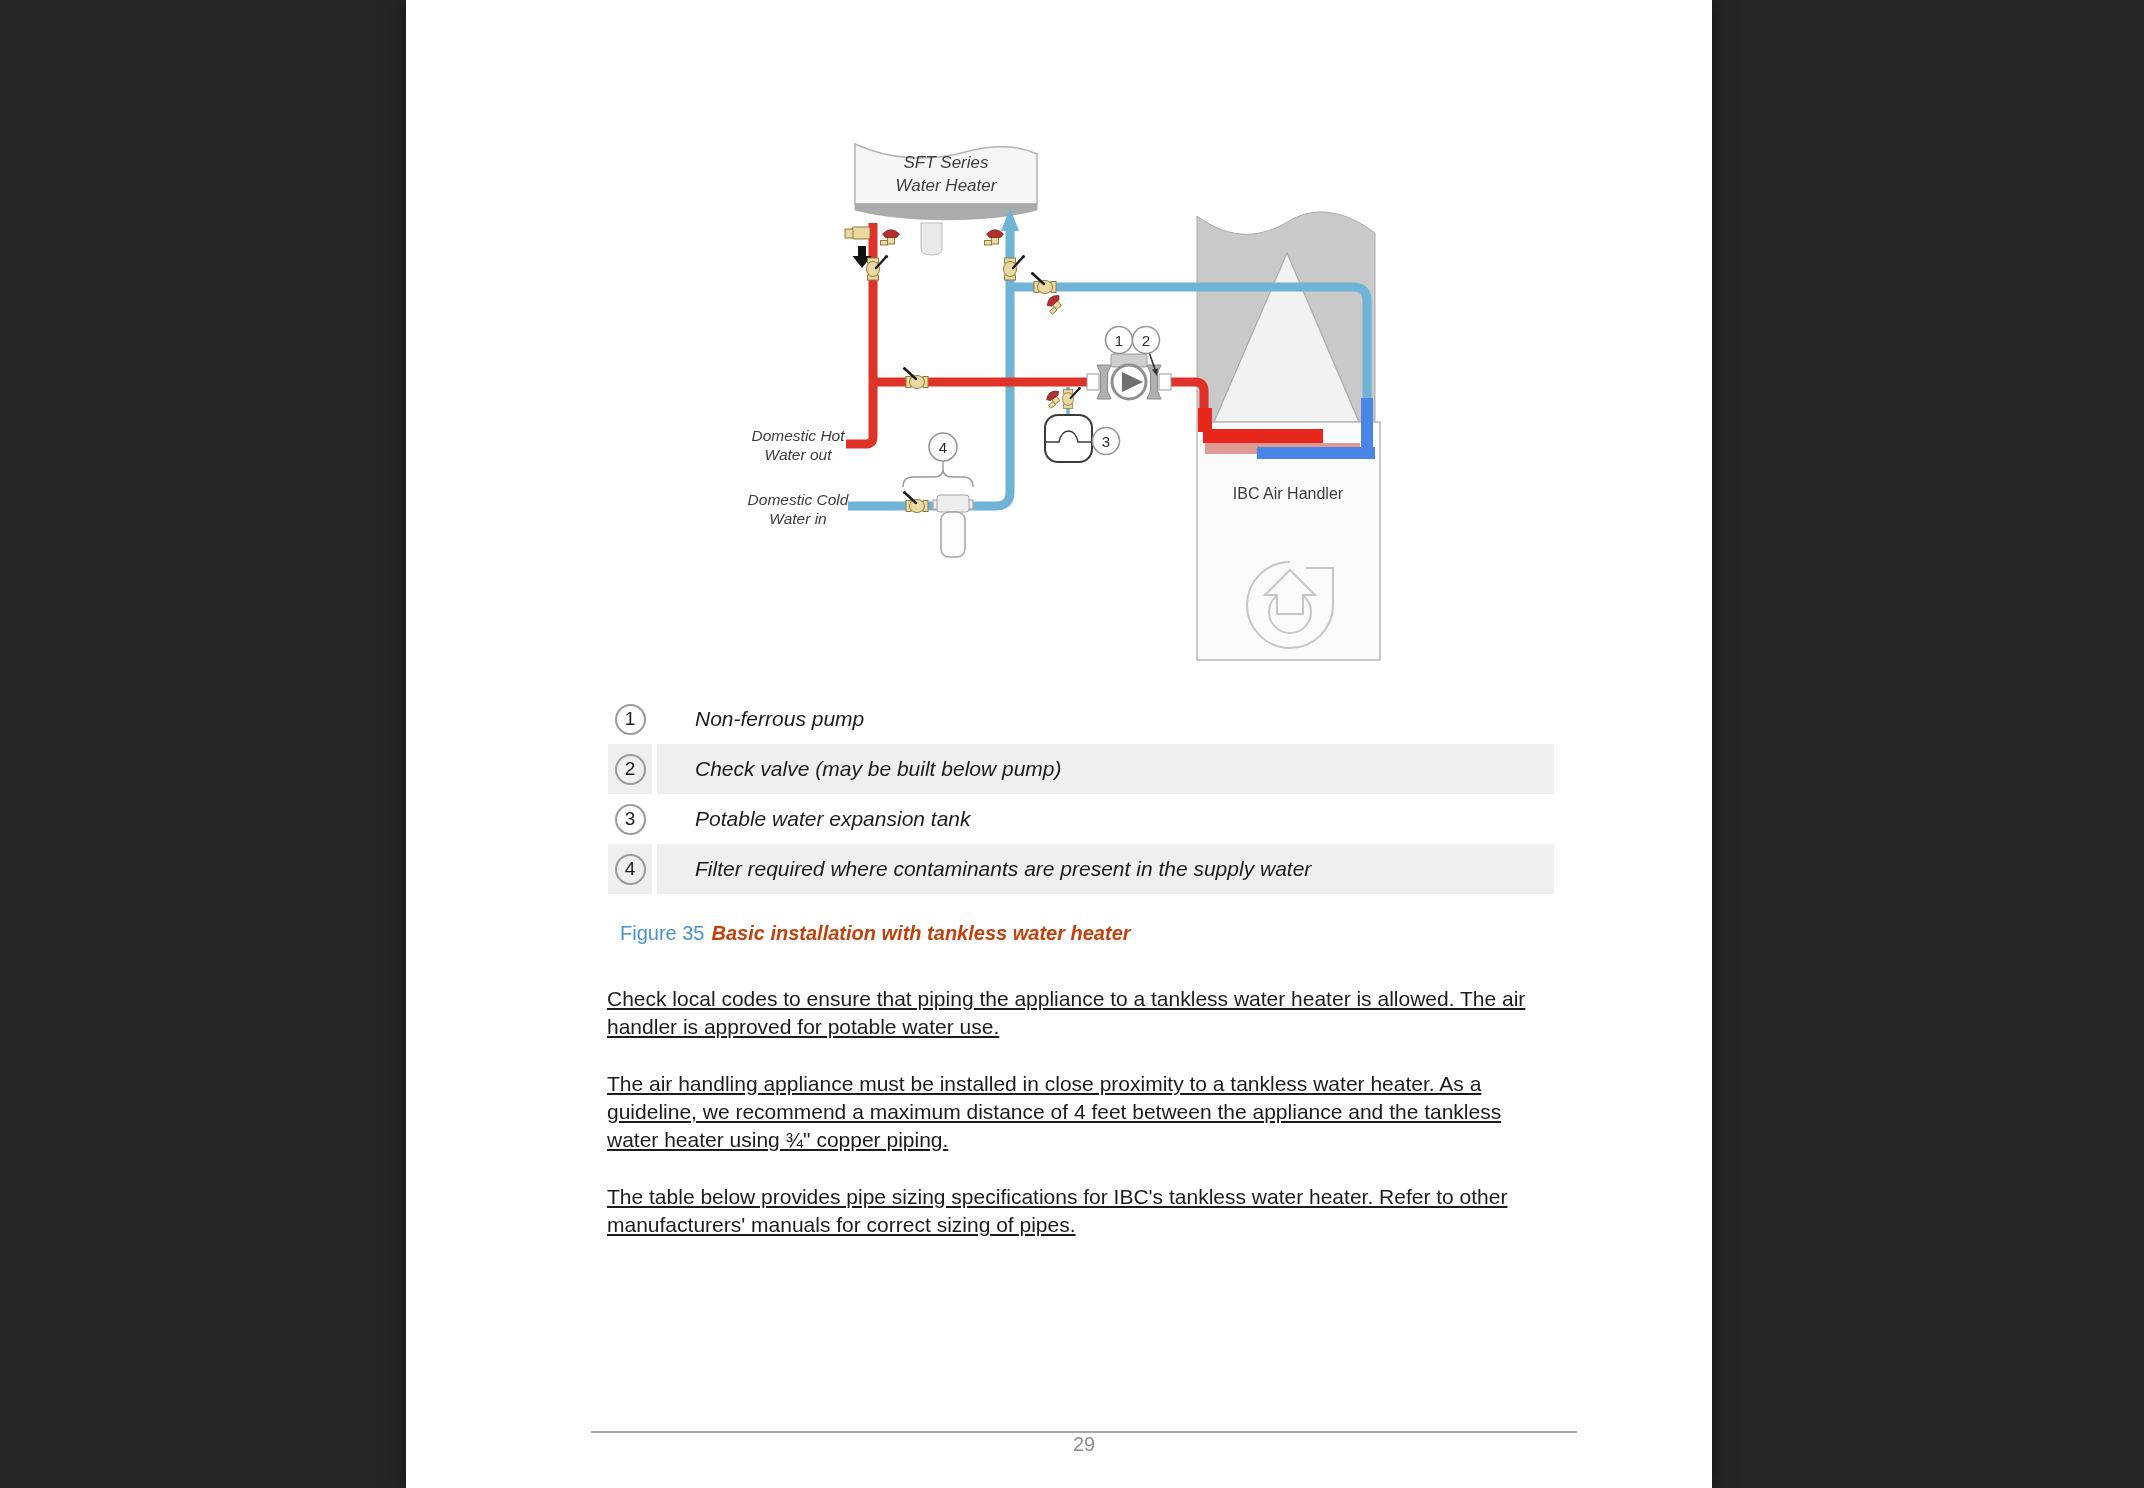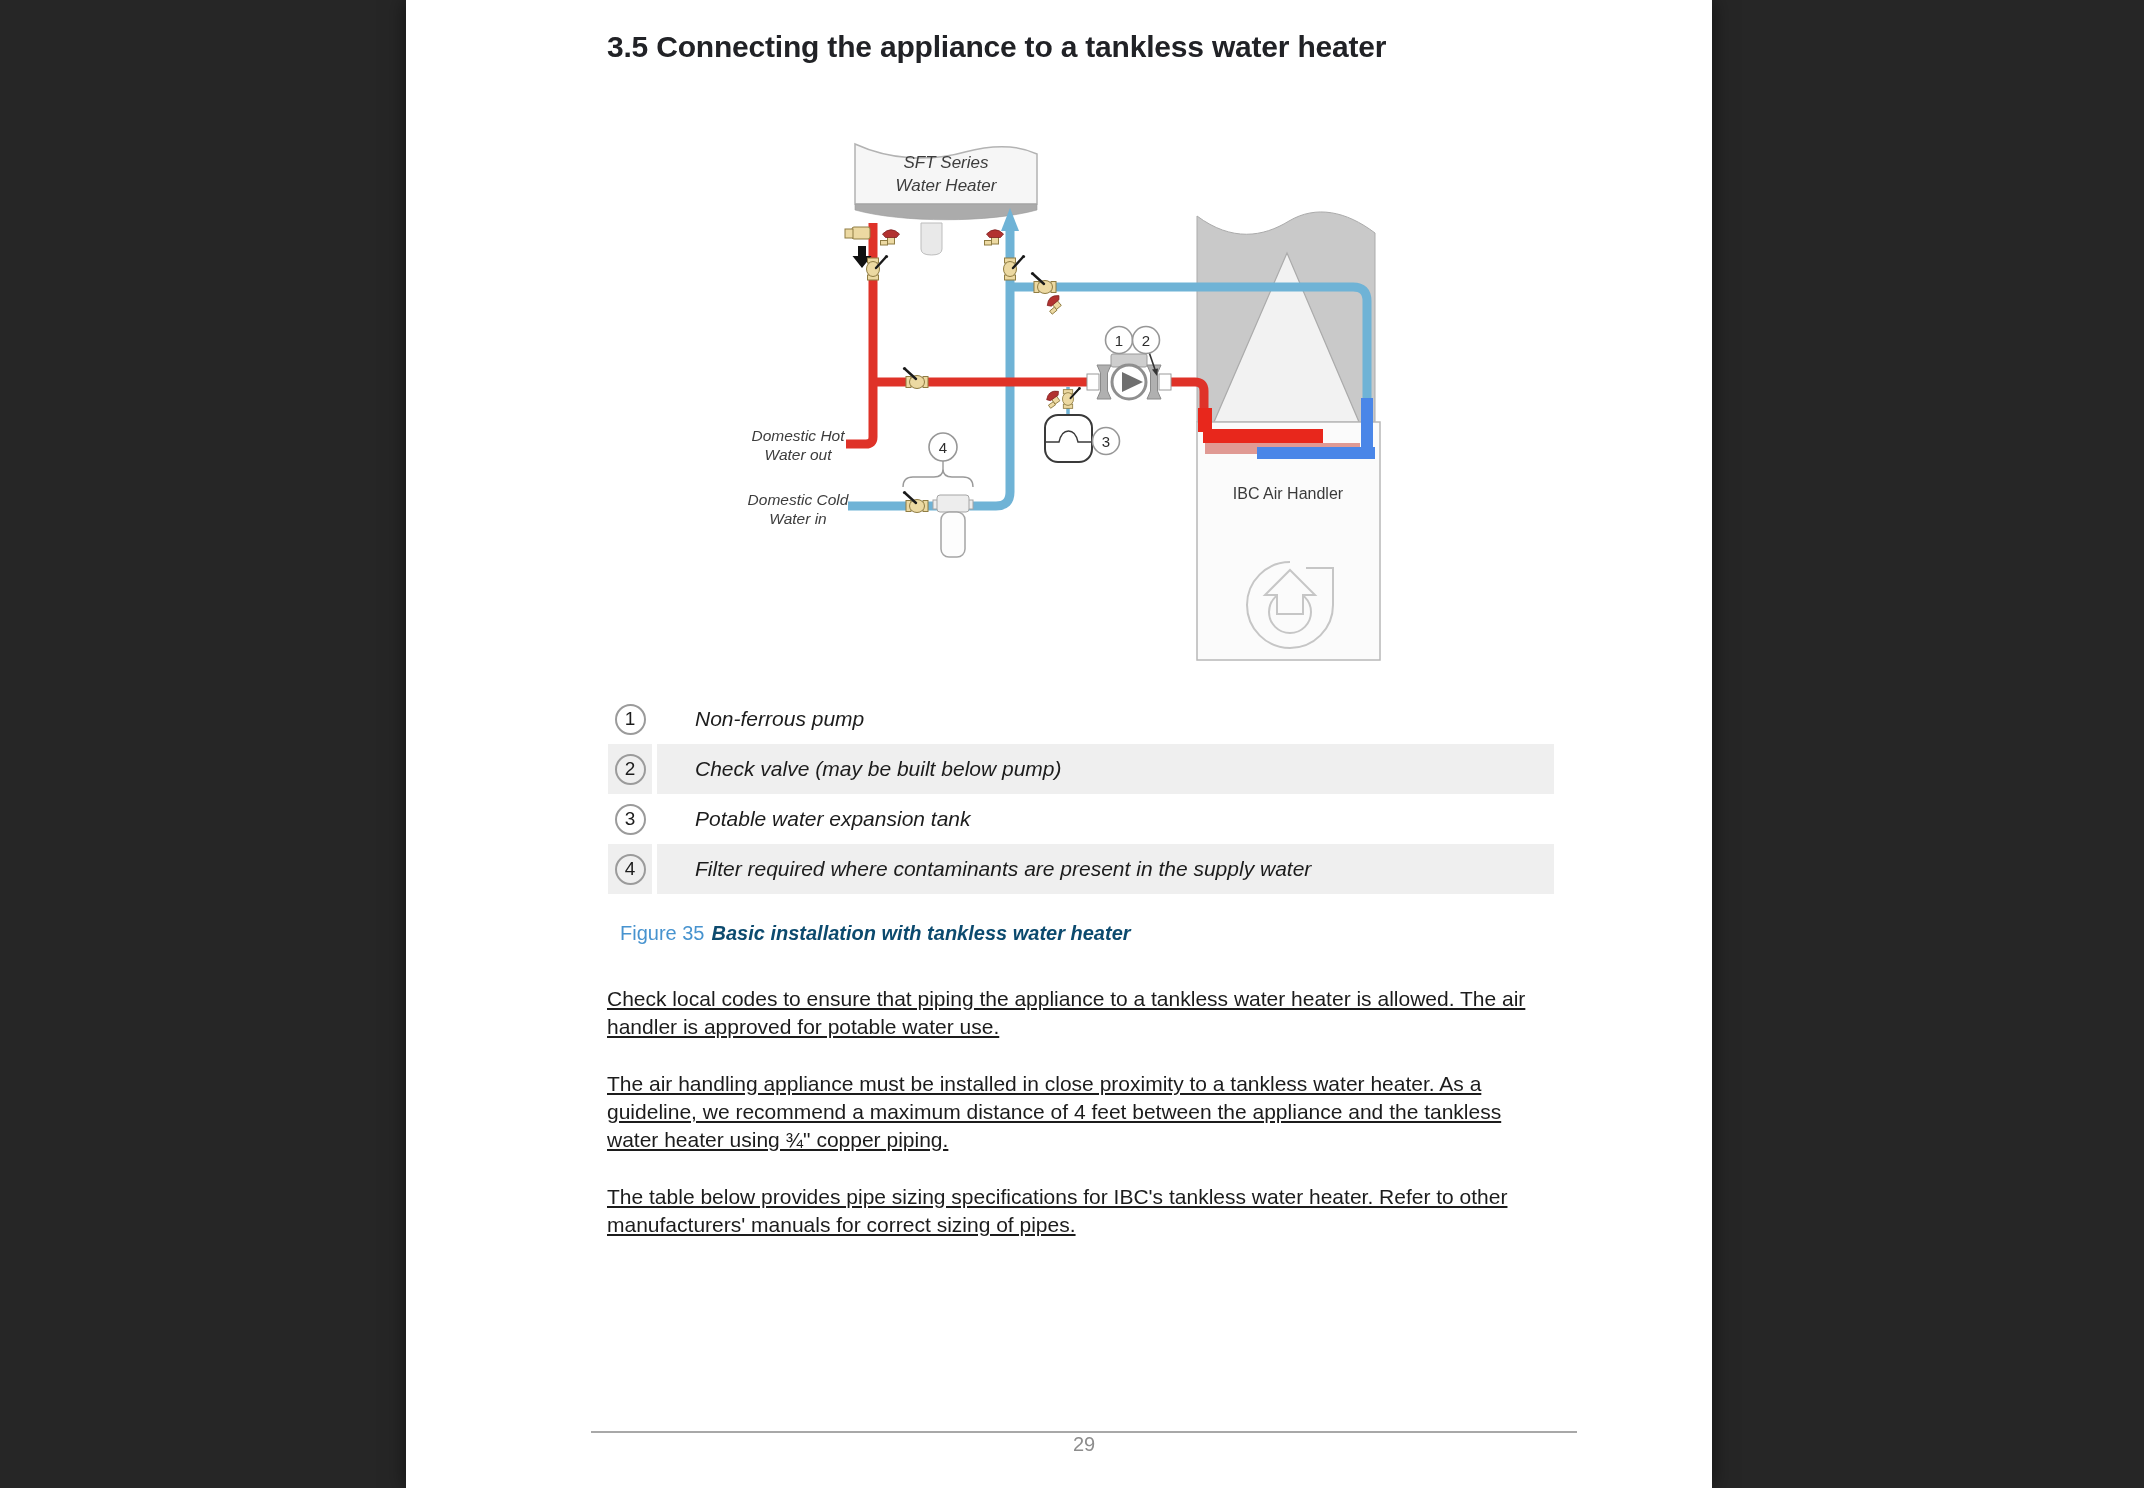--- a/index.html
+++ b/index.html
@@ -43,35 +43,34 @@
   .cell-num { width:44px; margin-right:5px; display:flex; align-items:center; justify-content:center; }
   .cell-text { flex:1; display:flex; align-items:center; padding-left:38px;font-style:italic; }
   .legend-row.alt .cell-num, .legend-row.alt .cell-text { background:#efefef; }
   .num-circle {
     width:27px; height:27px; border:2px solid #9b9b9b; border-radius:50%;
     display:flex; align-items:center; justify-content:center;
     font-size:19px; color:#1c1c1c; background:transparent;
   }
   .caption { position:absolute; left:214px; top:922px; font-size:20px; white-space:nowrap; }
   .cap-label { color:var(--accent); }
-  .cap-text { color:#0c4a6e; font-style:italic; font-weight:bold; margin-left:7px; }
+  .cap-text { color:#c2410c; font-style:italic; font-weight:bold; margin-left:7px; }
 
   .paragraphs { position:absolute; left:201px; top:985px; width:948px; font-size:21px; line-height:28px; color:#1c1c1c;text-decoration:underline; }
   .paragraphs p { margin:0 0 29px 0; }
 
   .footer { position:absolute; left:185px; top:1431px; width:986px; border-top:2px solid #a8a8a8; text-align:center; }
   .page-num { display:inline-block; margin-top:0; font-size:20px; color:#8d8d8d; }
 </style>
 </head>
 <body>
 
 <div class="viewer-bg">
   <div class="page">
 
-    <div class="doc-title">3.5 Connecting the appliance to a tankless water heater</div>
 
     <svg class="diagram" viewBox="0 0 700 600" width="700" height="600">
       <defs>
         <g id="bv-h">
           <rect x="-11" y="-5.5" width="5" height="11" class="brass"></rect>
           <rect x="6" y="-5.5" width="5" height="11" class="brass"></rect>
           <ellipse cx="0" cy="0" rx="7.5" ry="6.5" class="brass"></ellipse>
           <path d="M -1 -3 L -12 -13" class="lever"></path>
           <circle cx="-12.5" cy="-13.5" r="1.6" fill="#1a1a1a"></circle>
         </g>

